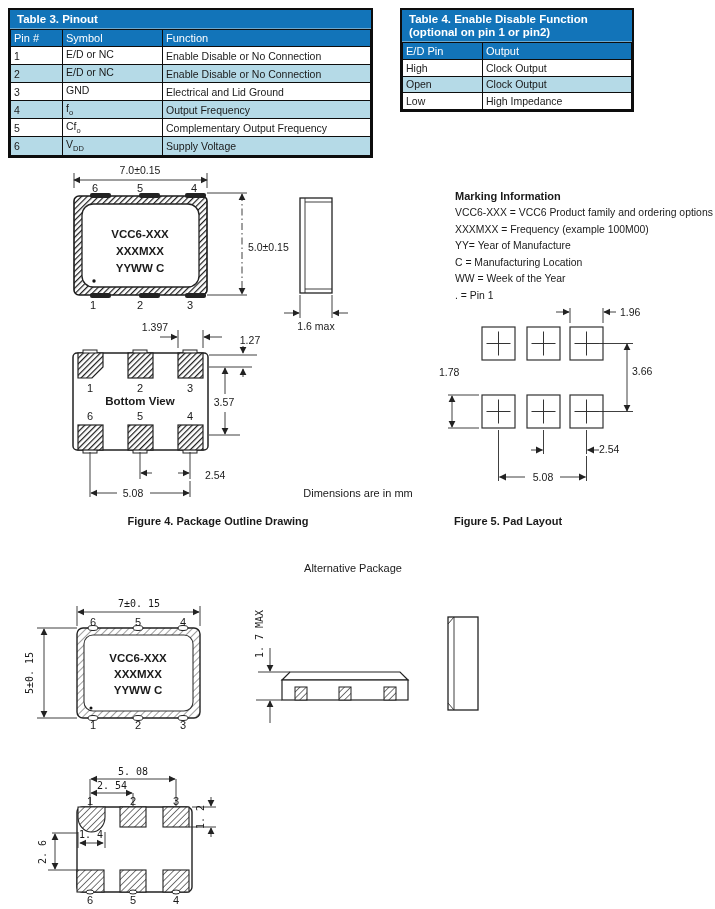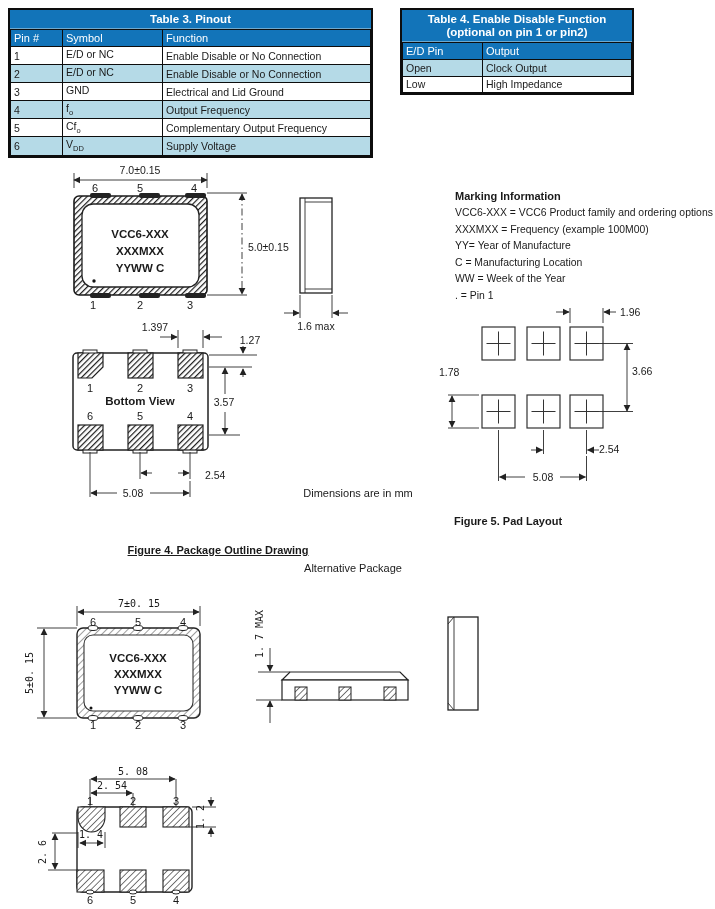--- a/index.html
+++ b/index.html
@@ -7,21 +7,21 @@
   body {
     width:715px; height:909px; position:relative; background:#fff;
     font-family:"Liberation Sans", sans-serif; color:#1a1a1a; overflow:hidden;
   }
   .abs { position:absolute; }
 
   
   .tbl-wrap { border:2px solid #0d0d0d; background:#fff; }
   .tbl-title {
     background:#1274B9; color:#fff; font-weight:bold; font-size:11.5px;
-    padding:3px 7px 2px 7px; border-bottom:1px solid #6ea9cf; line-height:13px;text-align:center;
+    padding:3px 7px 2px 7px; border-bottom:1px solid #6ea9cf; line-height:13px;
   }
   table.dtable { border-collapse:collapse; width:100%; font-size:10.5px; table-layout:fixed; }
   table.dtable th, table.dtable td {
     border:1.4px solid #0d0d0d; text-align:left; padding:1px 3px; height:16.5px;
   }
   table.dtable th { background:#1274B9; color:#fff; font-weight:normal; font-size:11px; height:17px; }
   tr.alt-row td { background:#B5DAE7; }
   sub { font-size:7.5px; }
 
   
@@ -371,20 +371,24 @@
         <col style="width:80px">
         <col>
       </colgroup>
     <thead>
       <tr>
         <th>E/D Pin</th>
         <th>Output</th>
       </tr>
     </thead>
     <tbody>
+      <tr>
+        <td>High</td>
+        <td>Clock Output</td>
+      </tr>
       <tr class="alt-row">
         <td>Open</td>
         <td>Clock Output</td>
       </tr>
       <tr>
         <td>Low</td>
         <td>High Impedance</td>
       </tr>
     </tbody>
   </table>
@@ -394,15 +398,15 @@
   <div class="mi-title">Marking Information</div>
   <div class="mi-line">VCC6-XXX = VCC6 Product family and ordering options</div>
   <div class="mi-line">XXXMXX = Frequency (example 100M00)</div>
   <div class="mi-line">YY= Year of Manufacture</div>
   <div class="mi-line">C = Manufacturing Location</div>
   <div class="mi-line">WW = Week of the Year</div>
   <div class="mi-line">. = Pin 1</div>
 </div>
 
 <div class="abs note" style="left:278px; top:487px; width:160px;">Dimensions are in mm</div>
-<div class="abs cap" style="left:103px; top:544px; width:230px;text-decoration:underline;">Figure 4.  Package Outline Drawing</div>
+<div class="abs cap" style="left:103px; top:515px; width:230px;">Figure 4.  Package Outline Drawing</div>
 <div class="abs cap" style="left:418px; top:515px; width:180px;">Figure 5.  Pad Layout</div>
 <div class="abs note" style="left:273px; top:562px; width:160px;">Alternative Package</div>
 
 </body></html>

